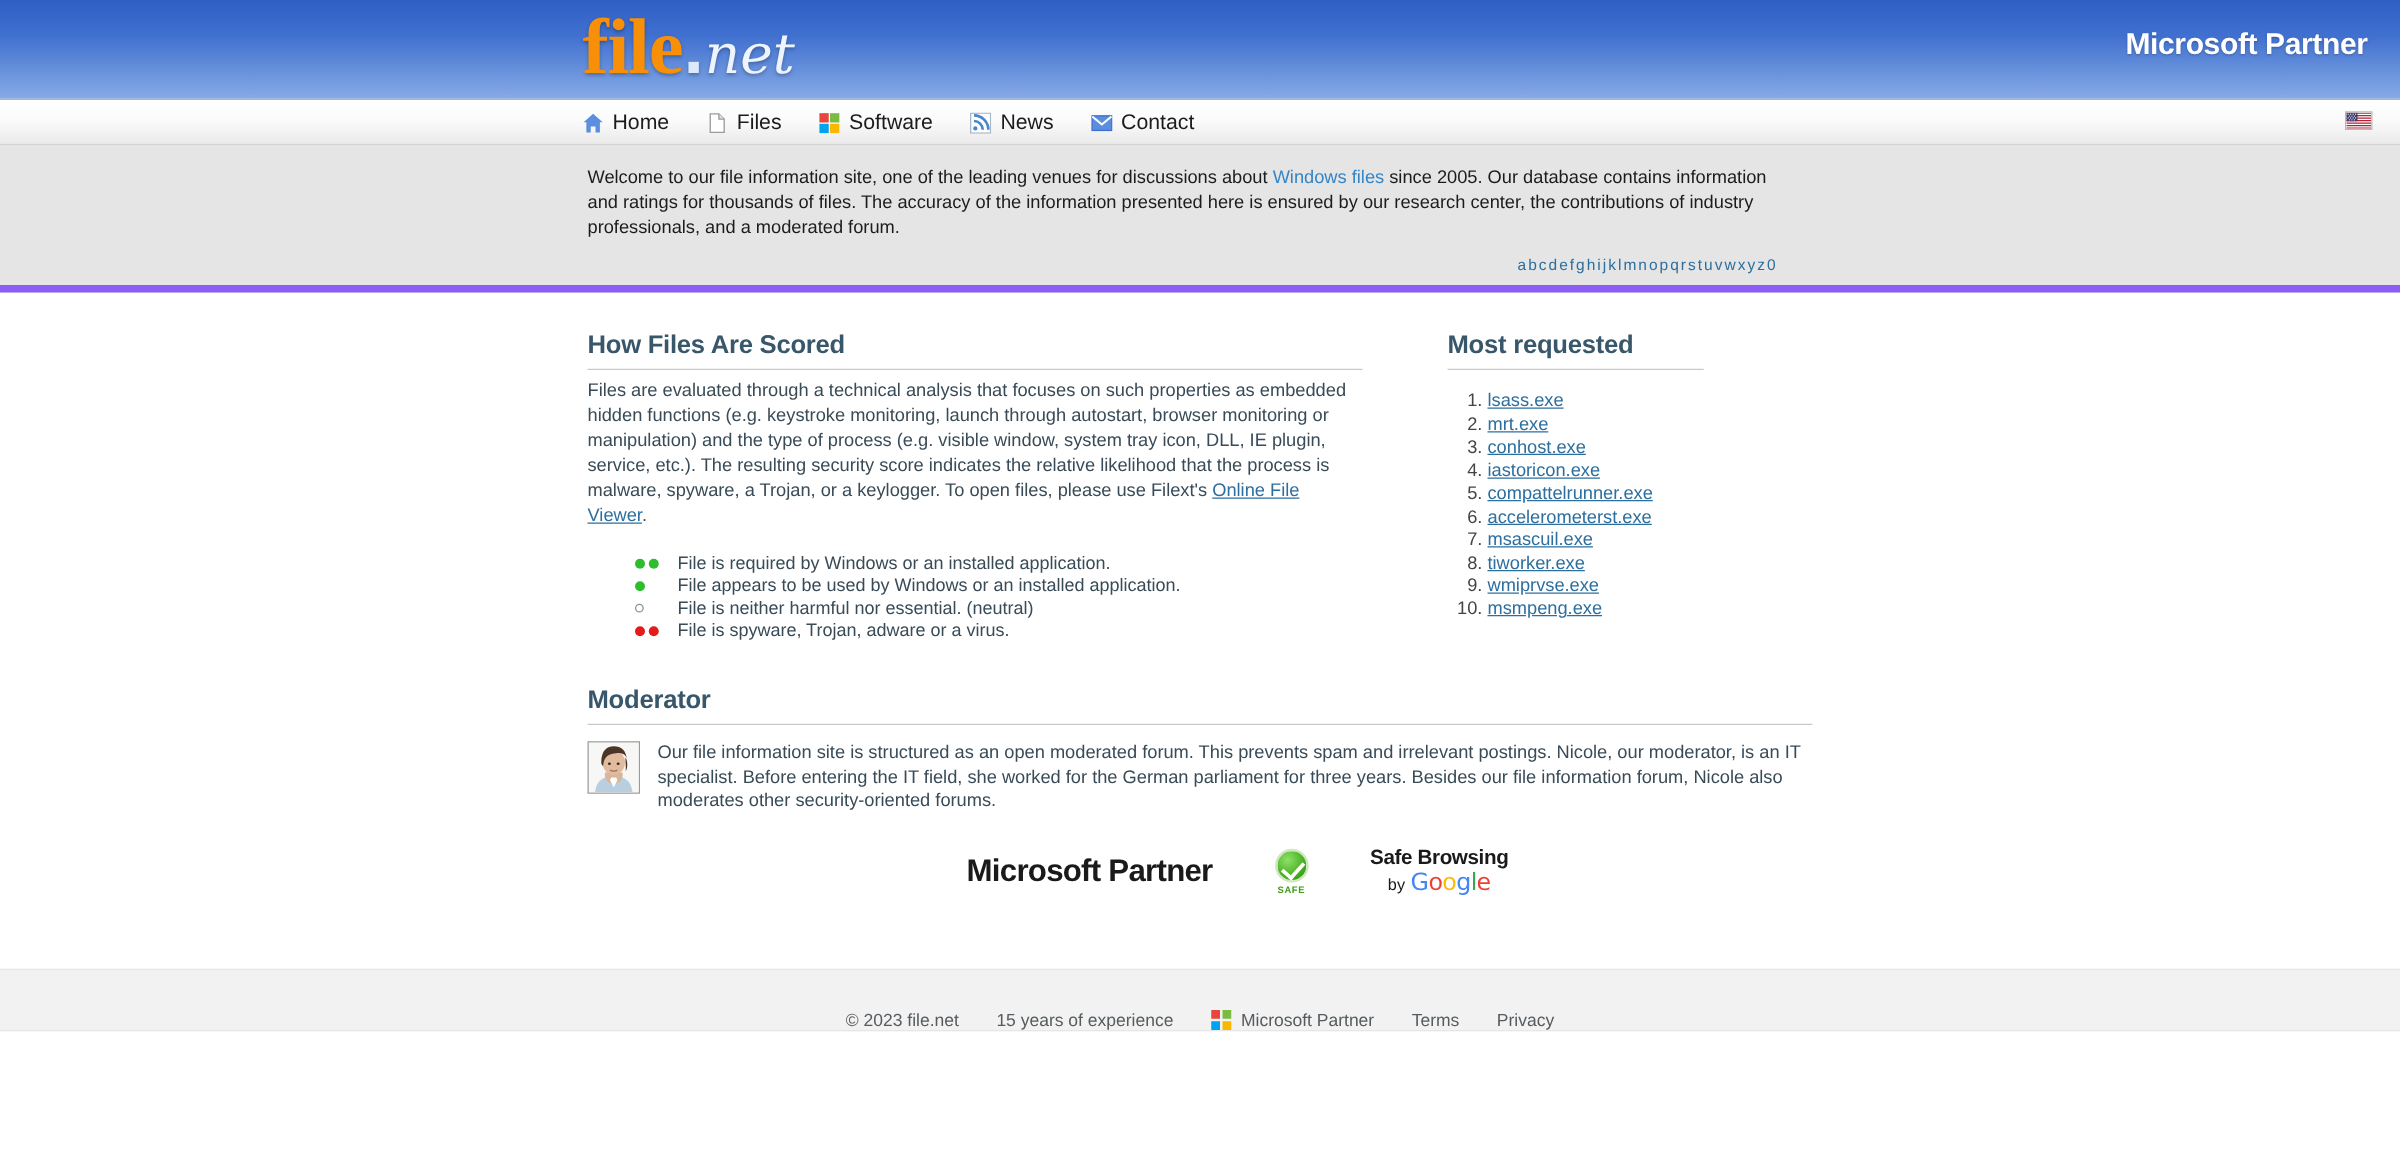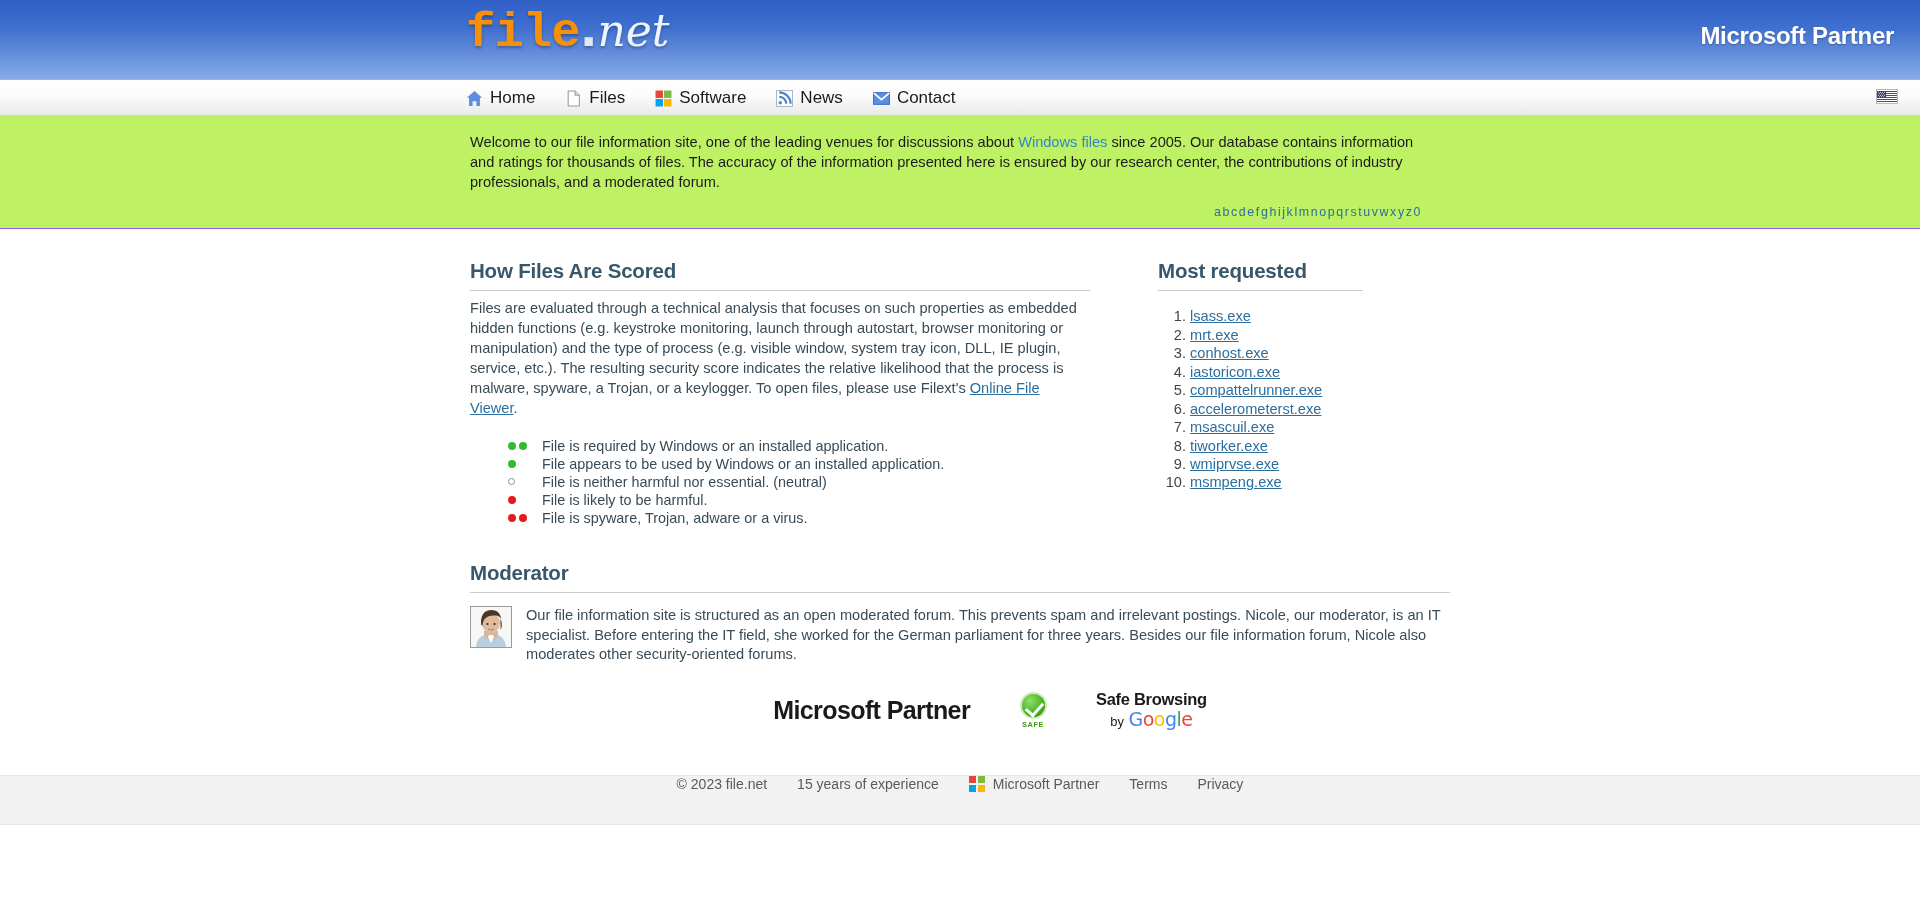--- a/index.html
+++ b/index.html
@@ -20,23 +20,23 @@
   }
   .logo {
     position: absolute;
     left: 466px;
     top: 6px;
     line-height: 1;
     white-space: nowrap;
     text-shadow: 0 2px 3px rgba(0,0,0,.28);
   }
   .logo-file {
-    font-family: Liberation Mono, monospace;
-    font-weight: bold;
-    font-size: 49px;
+    font-family: Liberation Serif, serif;
+    font-weight: bold;
+    font-size: 63px;
     color: #f79008;
     letter-spacing: -1px;
   }
   .logo-dot {
     font-family: "DejaVu Sans", sans-serif;
     font-weight: bold;
     font-size: 47px;
     color: #dce8fb;
   }
   .logo-net {
@@ -89,22 +89,22 @@
     position: absolute;
     right: 22px;
     top: 9px;
     width: 22px; height: 15px;
     border: 1px solid #b9b9b9;
     overflow: hidden;
   }
 
   
   .intro-band {
-    background: #bef264;
-    border-bottom: 1px solid #8b5cf6;
+    background: #e5e5e5;
+    border-bottom: 6px solid #8b5cf6;
     padding: 16px 0 9px 0;
   }
   .wrap { width: 980px; margin: 0 auto; position: relative; }
   .intro-text {
     font-size: 14.6px;
     line-height: 1.38;
     color: #1c1c1c;
     width: 952px;
   }
   .intro-text a { color: #3585c6; text-decoration: none; }
@@ -248,21 +248,21 @@
   .footer {
     position: absolute;
     left: 0;
     top: 775px;
     width: 1920px;
     height: 50px;
     background: #f2f2f2;
     border-top: 1px solid #e6e6e6;
     border-bottom: 1px solid #e6e6e6;
     display: flex;
-    align-items: flex-start;
+    align-items: flex-end;
     justify-content: center;
     gap: 30px;
     font-size: 14px;
     color: #555b5e;
   }
   .footer .f-item { display: flex; align-items: center; gap: 8px; white-space: nowrap; cursor: default; }
   .footer .f-link { cursor: pointer; }
   .ms-squares { display: grid; grid-template-columns: 7px 7px; grid-template-rows: 7px 7px; gap: 2px; }
   .ms-squares i { display: block; width: 7px; height: 7px; }
   .page { position: relative; }
@@ -403,26 +403,20 @@
             </div>
             <div class="legend-row">
               <span class="legend-dots">
                 <span class="dot hollow"></span>
               </span>
               <span class="legend-text">File is neither harmful nor essential. (neutral)</span>
             </div>
             <div class="legend-row">
               <span class="legend-dots">
                 <span class="dot red"></span>
-              </span>
-              <span class="legend-text">File is likely to be harmful.</span>
-            </div>
-            <div class="legend-row">
-              <span class="legend-dots">
-                <span class="dot red"></span>
                 <span class="dot red"></span>
               </span>
               <span class="legend-text">File is spyware, Trojan, adware or a virus.</span>
             </div>
           </div>
       </div>
 
       <div class="col-right">
         <h2 class="sec">Most requested</h2>
         <ol class="most" id="most-list">

